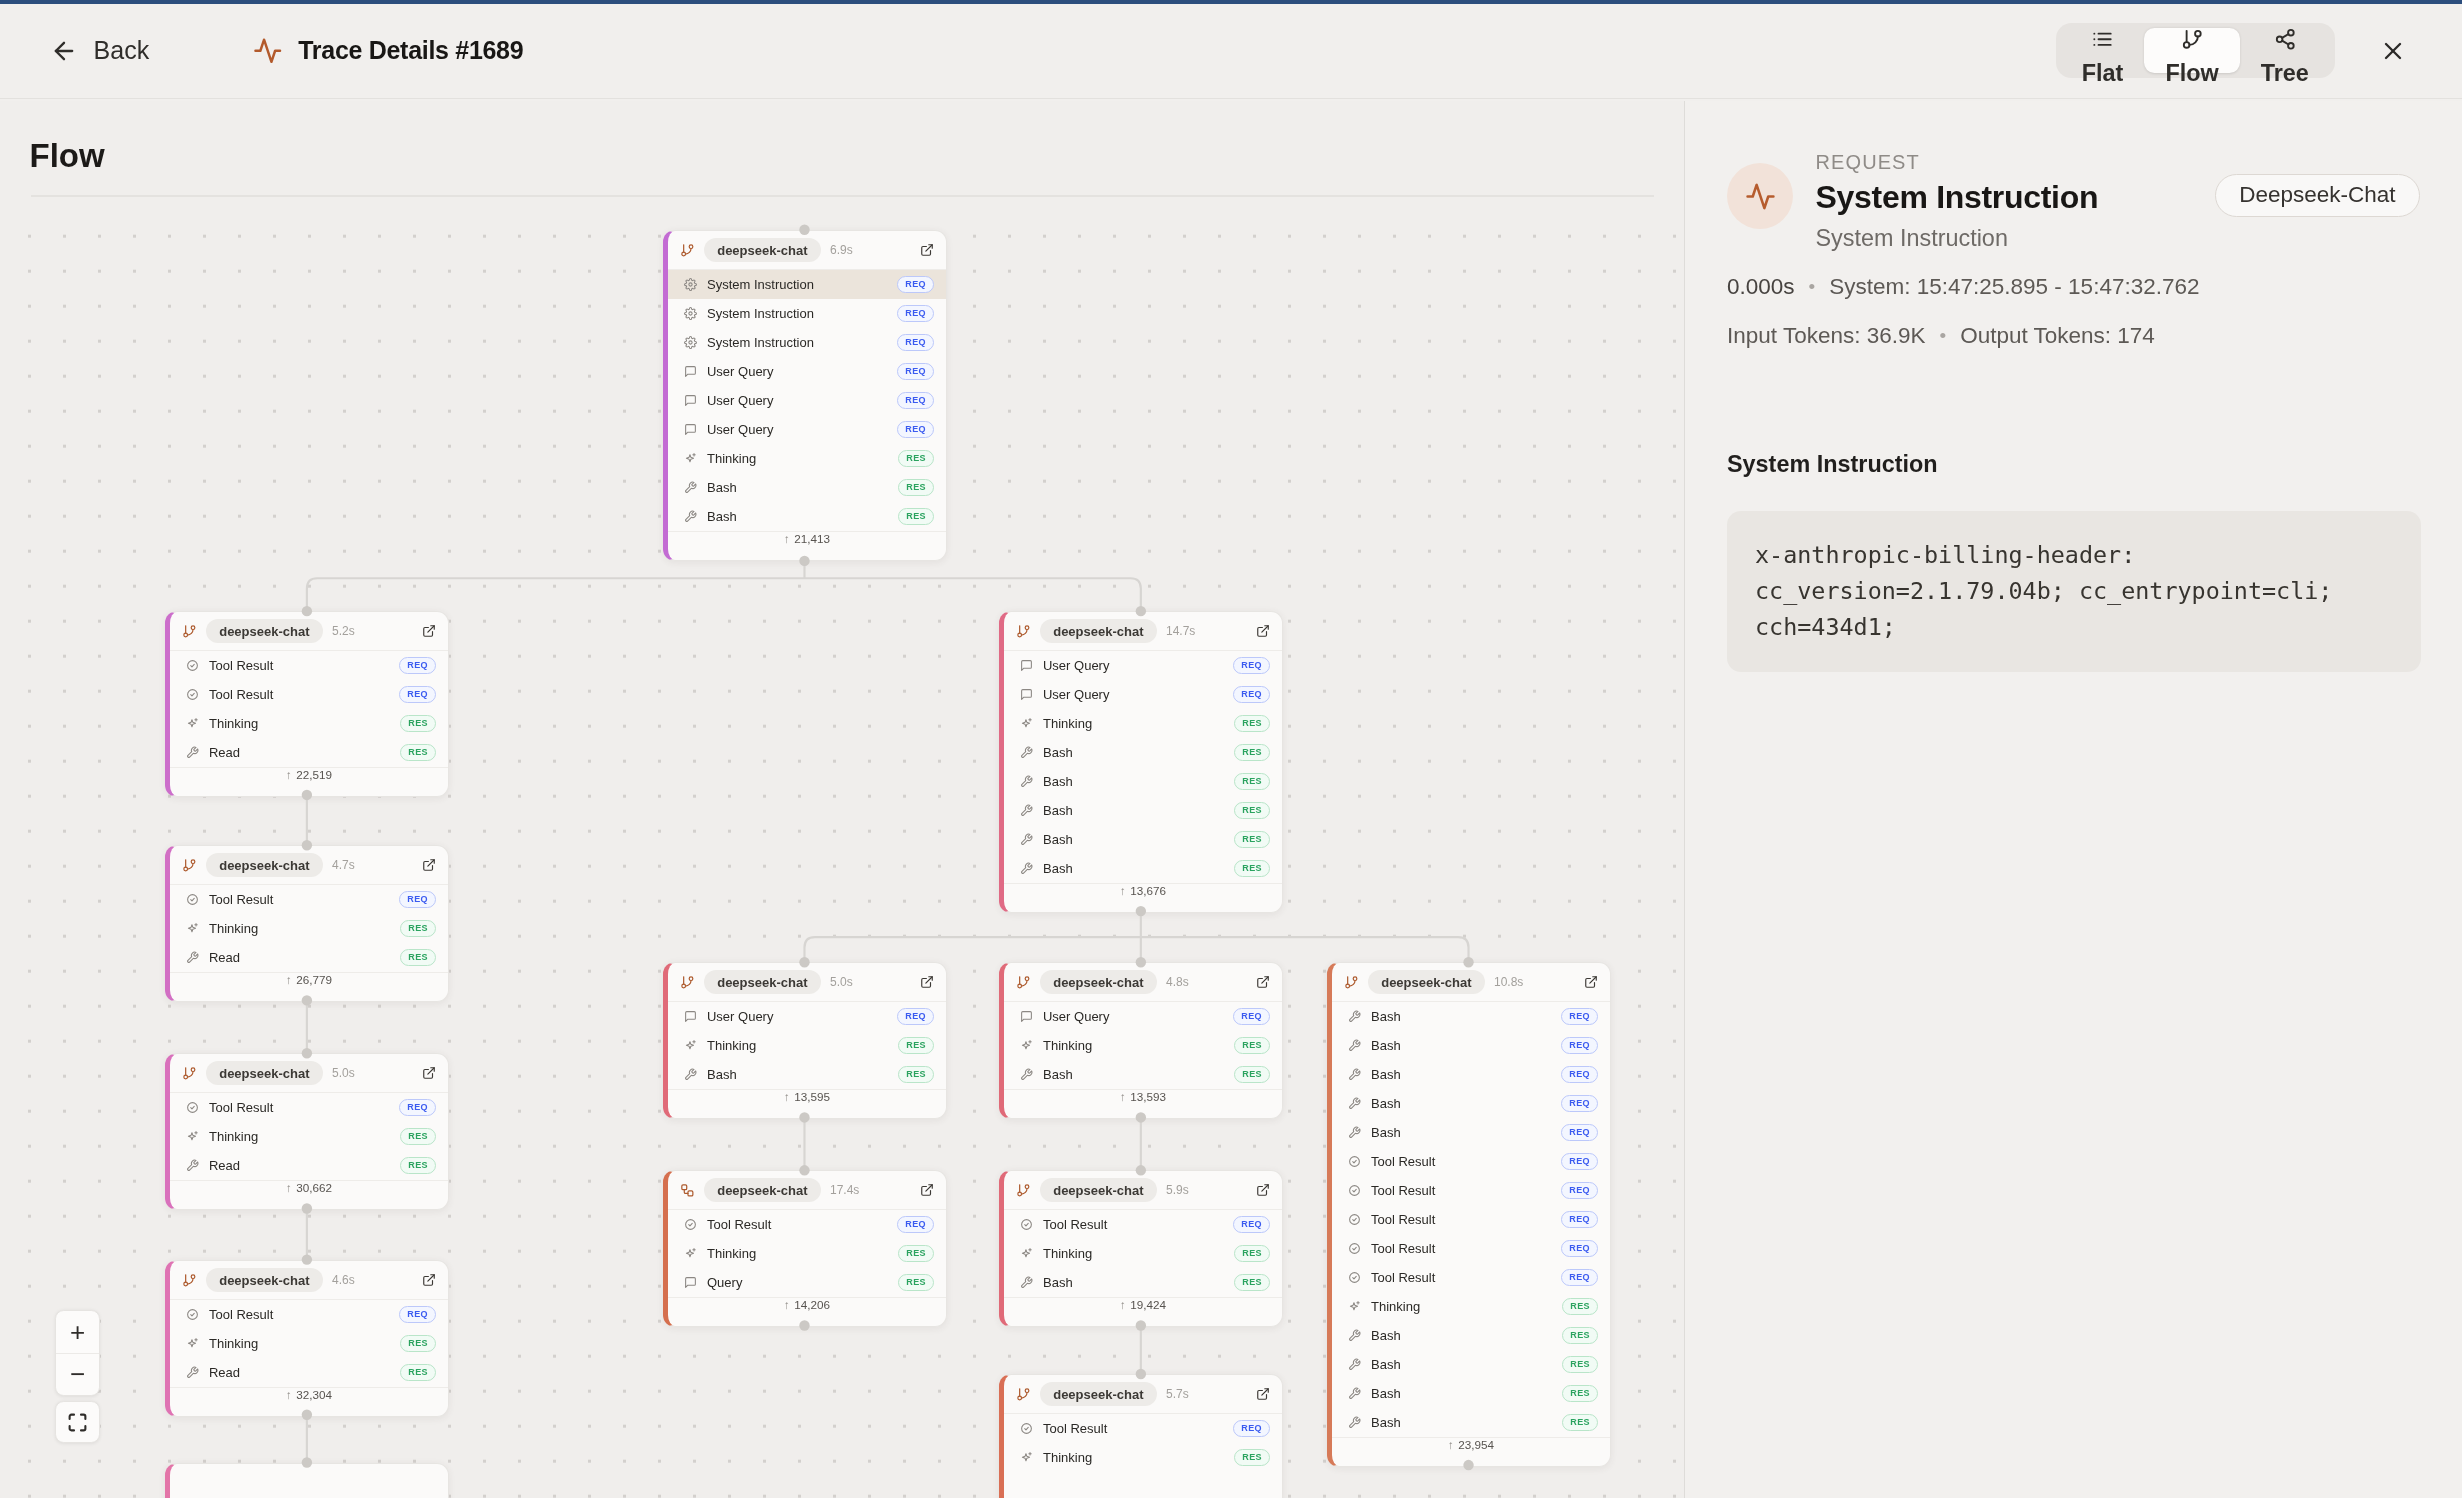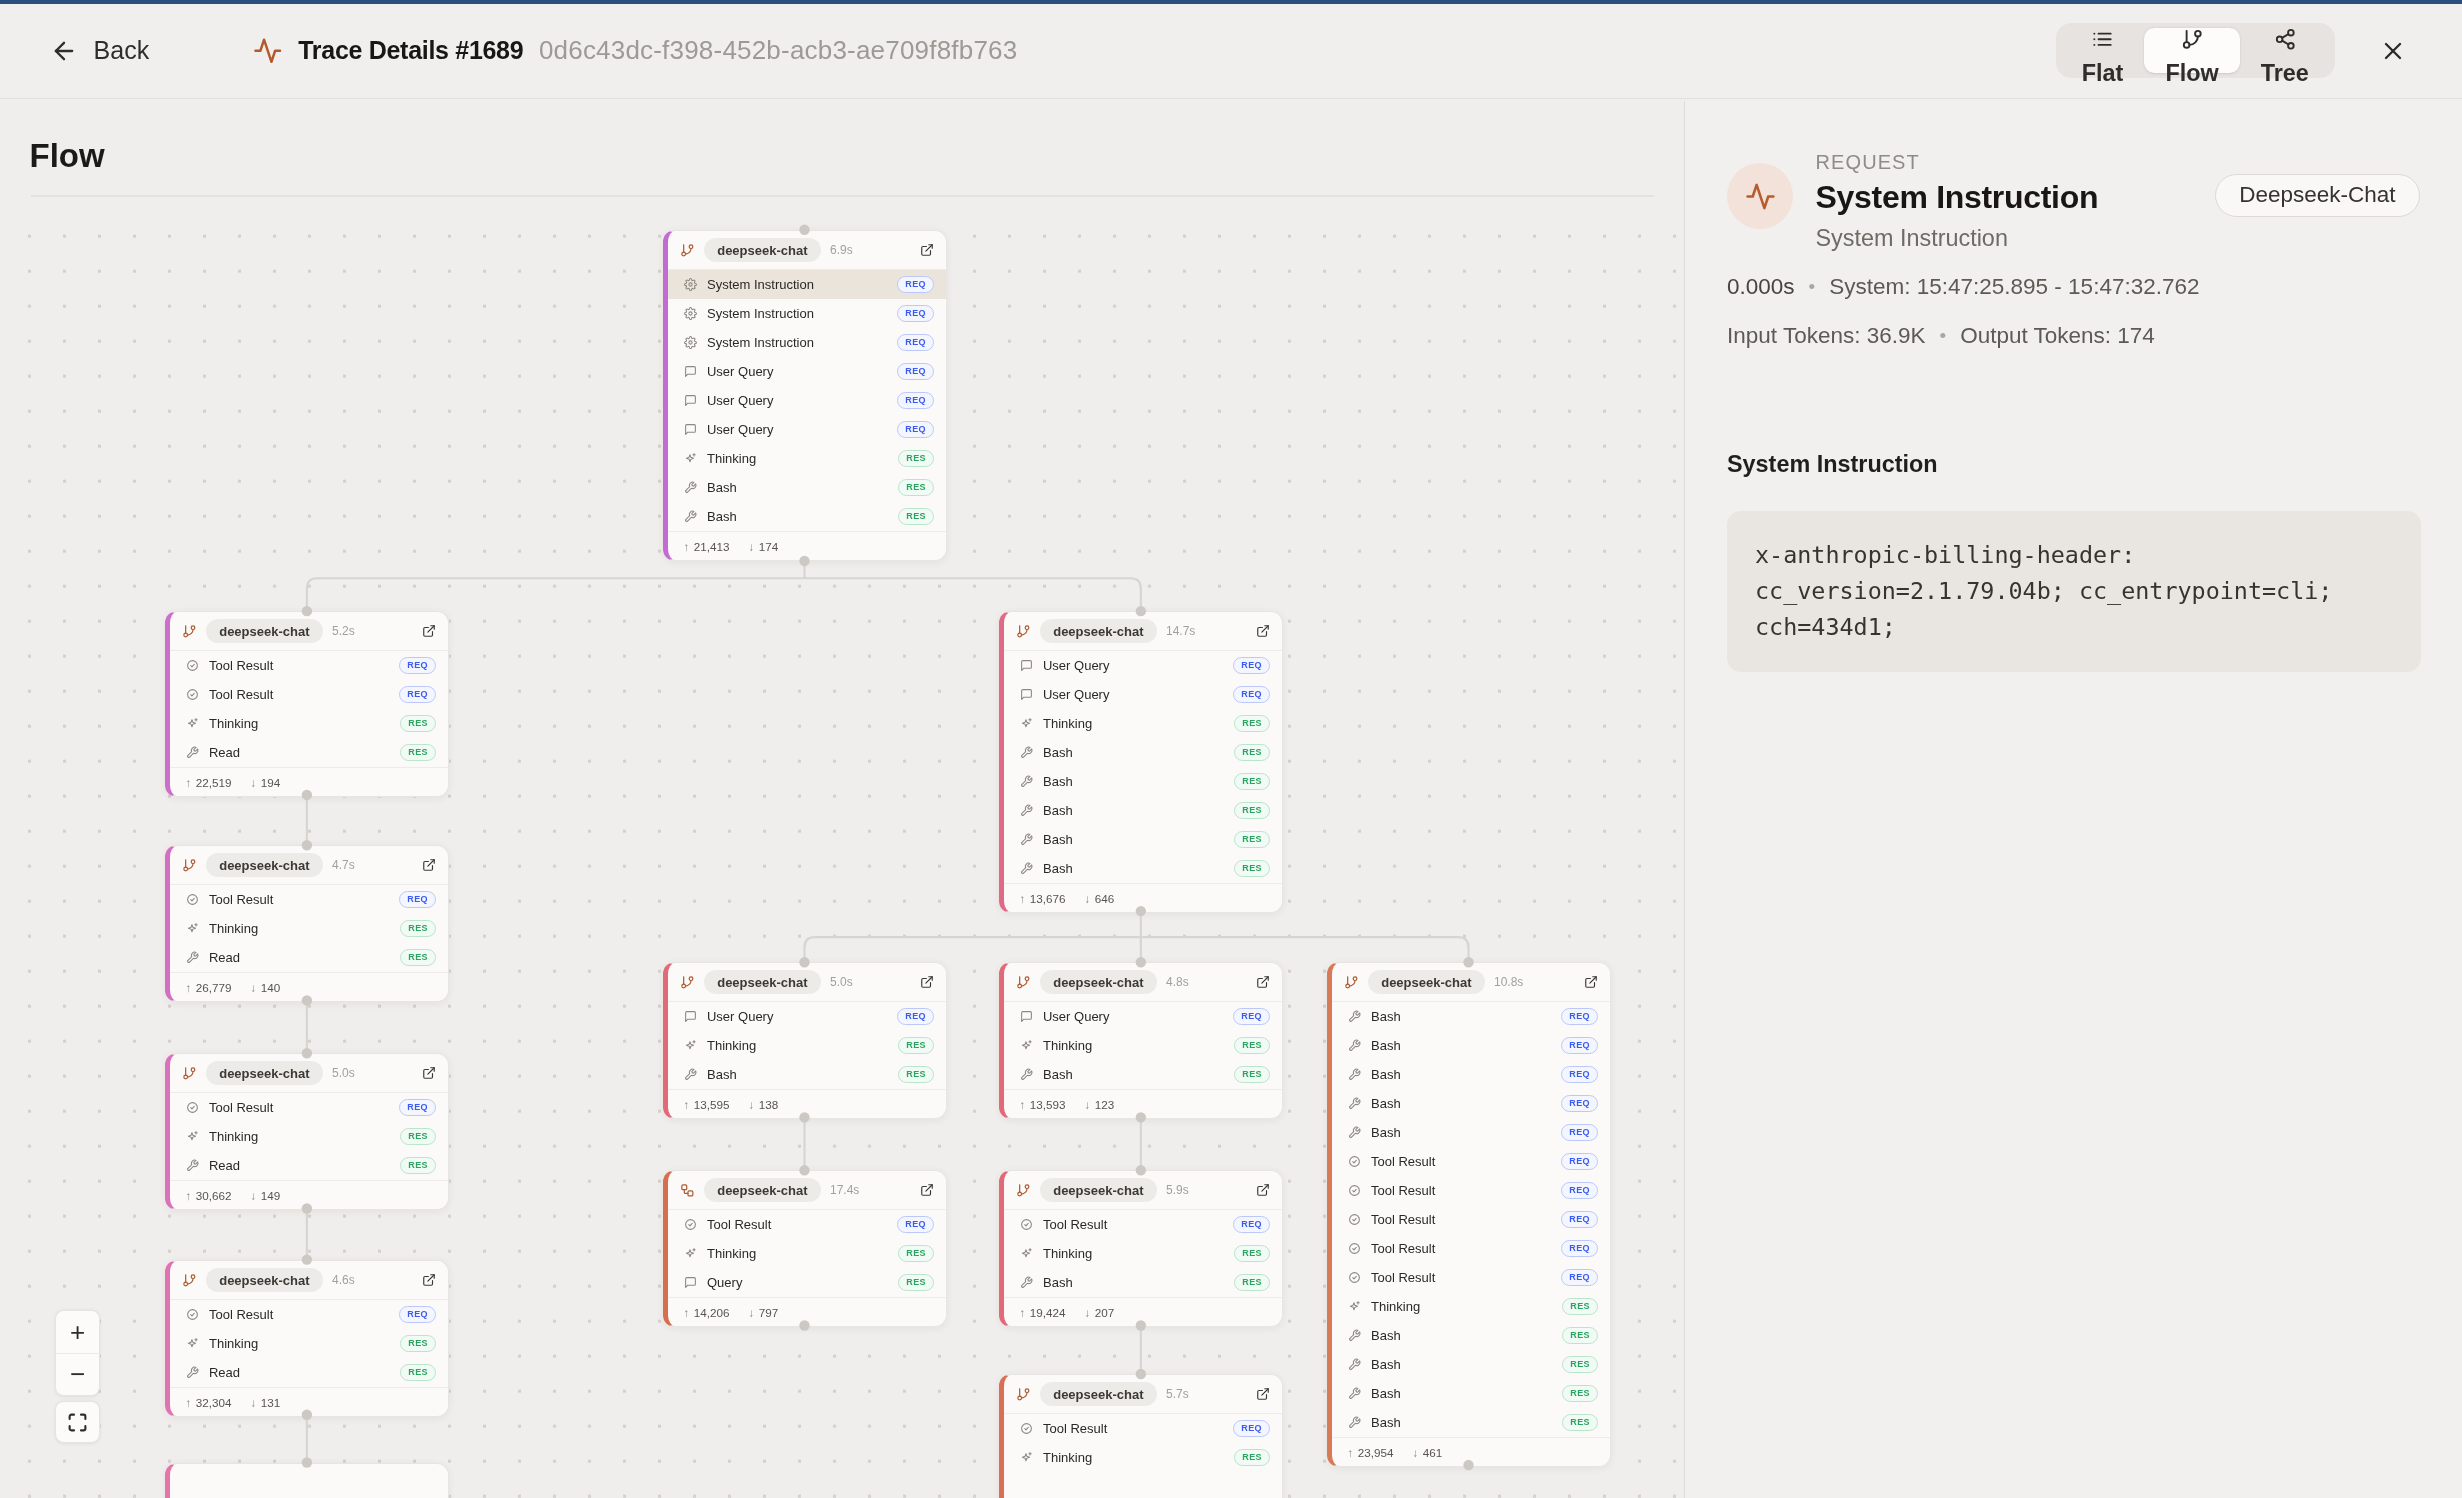--- a/index.html
+++ b/index.html
@@ -44,21 +44,21 @@
   .node-duration { font-size:12px; color:#a3a09c; }
   .ext-link { margin-left:auto; display:flex; cursor:pointer; }
   .node-row { height:29px; display:flex; align-items:center; gap:10.4px; padding:0 12px 0 15.6px; }
   .node-row.selected { background:#ebe4db; }
   .row-label { font-size:13px; font-weight:500; color:#2b2926; }
   .badge { margin-left:auto; font-size:9px; font-weight:700; letter-spacing:0.4px;
            padding:1.7px 7px; border-radius:8.7px; border:1.1px solid; line-height:1.3; }
   .badge-REQ { color:#3b5bf0; border-color:#bcc8fa; background:#f3f6ff; }
   .badge-RES { color:#2aa35f; border-color:#b9e5c9; background:#f1fbf5; }
   .node-footer { height:29px; display:flex; align-items:center; gap:19px; padding:0 15.6px;
-                 border-top:1.3px solid #eeece9; font-size:11.7px; color:#57534f; }
+                 border-top:1.3px solid #eeece9; font-size:11.7px; color:#57534f;flex-direction:column; }
   .tok-arrow { color:#908c88; margin-right:4.3px; }
 
   
   .zoom-stack { position:absolute; left:55px; top:1209px; width:45px; background:#fcfbfa;
                 border:0.9px solid #e6e4e1; border-radius:8.7px; box-shadow:0 0.9px 3.5px rgba(0,0,0,.07); z-index:10; }
   .zoom-btn { width:100%; height:42px; display:flex; align-items:center; justify-content:center;
               font-size:26px; font-weight:500; color:#2f2d2a; cursor:pointer; }
   .zoom-btn + .zoom-btn { border-top:0.9px solid #eceae7; }
   .fs-btn { position:absolute; left:55px; top:1300px; width:45px; height:42px; background:#fcfbfa;
             border:0.9px solid #e6e4e1; border-radius:8.7px; box-shadow:0 0.9px 3.5px rgba(0,0,0,.07);
@@ -103,21 +103,20 @@
       </span>
       <span class="back-label">Back</span>
     </div>
     <div class="title-group">
       <span>
         <svg width="29.5" height="29.5" viewBox="0 0 24 24" fill="none" stroke="#b35a2c" stroke-width="2" stroke-linecap="round" stroke-linejoin="round">
             <polyline points="22 12 18 12 15 21 9 3 6 12 2 12"></polyline>
           </svg>
       </span>
       <span class="trace-title">Trace Details #1689</span>
-      <span class="trace-id">0d6c43dc-f398-452b-acb3-ae709f8fb763</span>
     </div>
     <div class="topbar-right">
       <div class="seg-control">
         <div class="seg-btn">
           <span>
             <svg width="22.5" height="22.5" viewBox="0 0 24 24" fill="none" stroke="#2f2d2a" stroke-width="2" stroke-linecap="round" stroke-linejoin="round">
                 <line x1="8" y1="6" x2="21" y2="6"></line>
                 <line x1="8" y1="12" x2="21" y2="12"></line>
                 <line x1="8" y1="18" x2="21" y2="18"></line>
                 <line x1="3.5" y1="6" x2="3.6" y2="6"></line>

